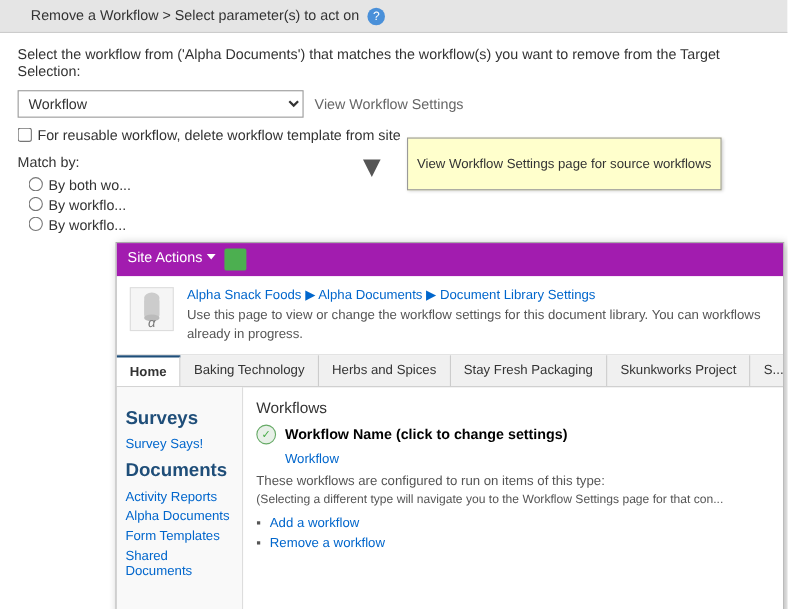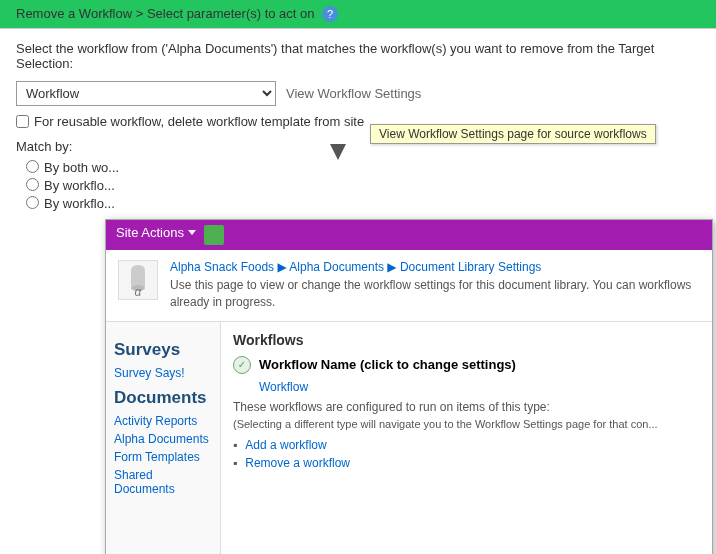--- a/index.html
+++ b/index.html
@@ -1,22 +1,22 @@
 <!DOCTYPE html>
 <html><head>
   <meta charset="utf-8">
   <style>
     * { margin: 0; padding: 0; box-sizing: border-box; }
     body { font-family: Arial, sans-serif; font-size: 13px; background: #fff; width: 716px; height: 554px; overflow: hidden; position: relative; }
 
     
     .top-bar {
-      background: #22c55e;
+      background: #e5e5e5;
       border-bottom: 1px solid #ccc;
-      padding: 6px 16px;
+      padding: 6px 28px;
       font-size: 13px;
       color: #333;
     }
 
     
     .main-content {
       padding: 12px 16px;
       position: relative;
     }
 
@@ -50,21 +50,21 @@
       cursor: pointer;
     }
 
     
     .tooltip-box {
       position: absolute;
       top: 95px;
       left: 370px;
       background: #ffffcc;
       border: 1px solid #999;
-      padding: 2px 8px;
+      padding: 16px 8px;
       font-size: 12px;
       color: #333;
       z-index: 100;
       white-space: nowrap;
       box-shadow: 1px 1px 3px rgba(0,0,0,0.2);
     }
 
     
     .arrow-down {
       position: absolute;
@@ -252,21 +252,21 @@
 
     
     .sp-main {
       flex: 1;
       padding: 10px 12px;
       overflow: hidden;
     }
 
     .sp-workflows-title {
       font-size: 14px;
-      font-weight: bold;
+      font-weight: normal;
       color: #333;
       margin-bottom: 8px;
     }
 
     .sp-workflow-item {
       display: flex;
       align-items: center;
       gap: 8px;
       margin-bottom: 6px;
     }
@@ -415,20 +415,28 @@
           </svg>
         </div>
       </div>
       <div class="sp-title-area">
         <div class="sp-breadcrumb">Alpha Snack Foods  ▶  Alpha Documents  ▶  Document Library Settings</div>
         <div class="sp-subtitle">Use this page to view or change the workflow settings for this document library. You can
 workflows already in progress.</div>
       </div>
     </div>
 
+    <div class="sp-nav">
+      <div class="sp-tab active">Home</div>
+      <div class="sp-tab">Baking Technology</div>
+      <div class="sp-tab">Herbs and Spices</div>
+      <div class="sp-tab">Stay Fresh Packaging</div>
+      <div class="sp-tab">Skunkworks Project</div>
+      <div class="sp-tab">S...</div>
+    </div>
 
     <div class="sp-content">
 
       <div class="sp-sidebar">
         <div class="sp-sidebar-section-title">Surveys</div>
         <a class="sp-sidebar-link">Survey Says!</a>
 
         <div class="sp-sidebar-section-title">Documents</div>
         <a class="sp-sidebar-link">Activity Reports</a>
         <a class="sp-sidebar-link">Alpha Documents</a>

